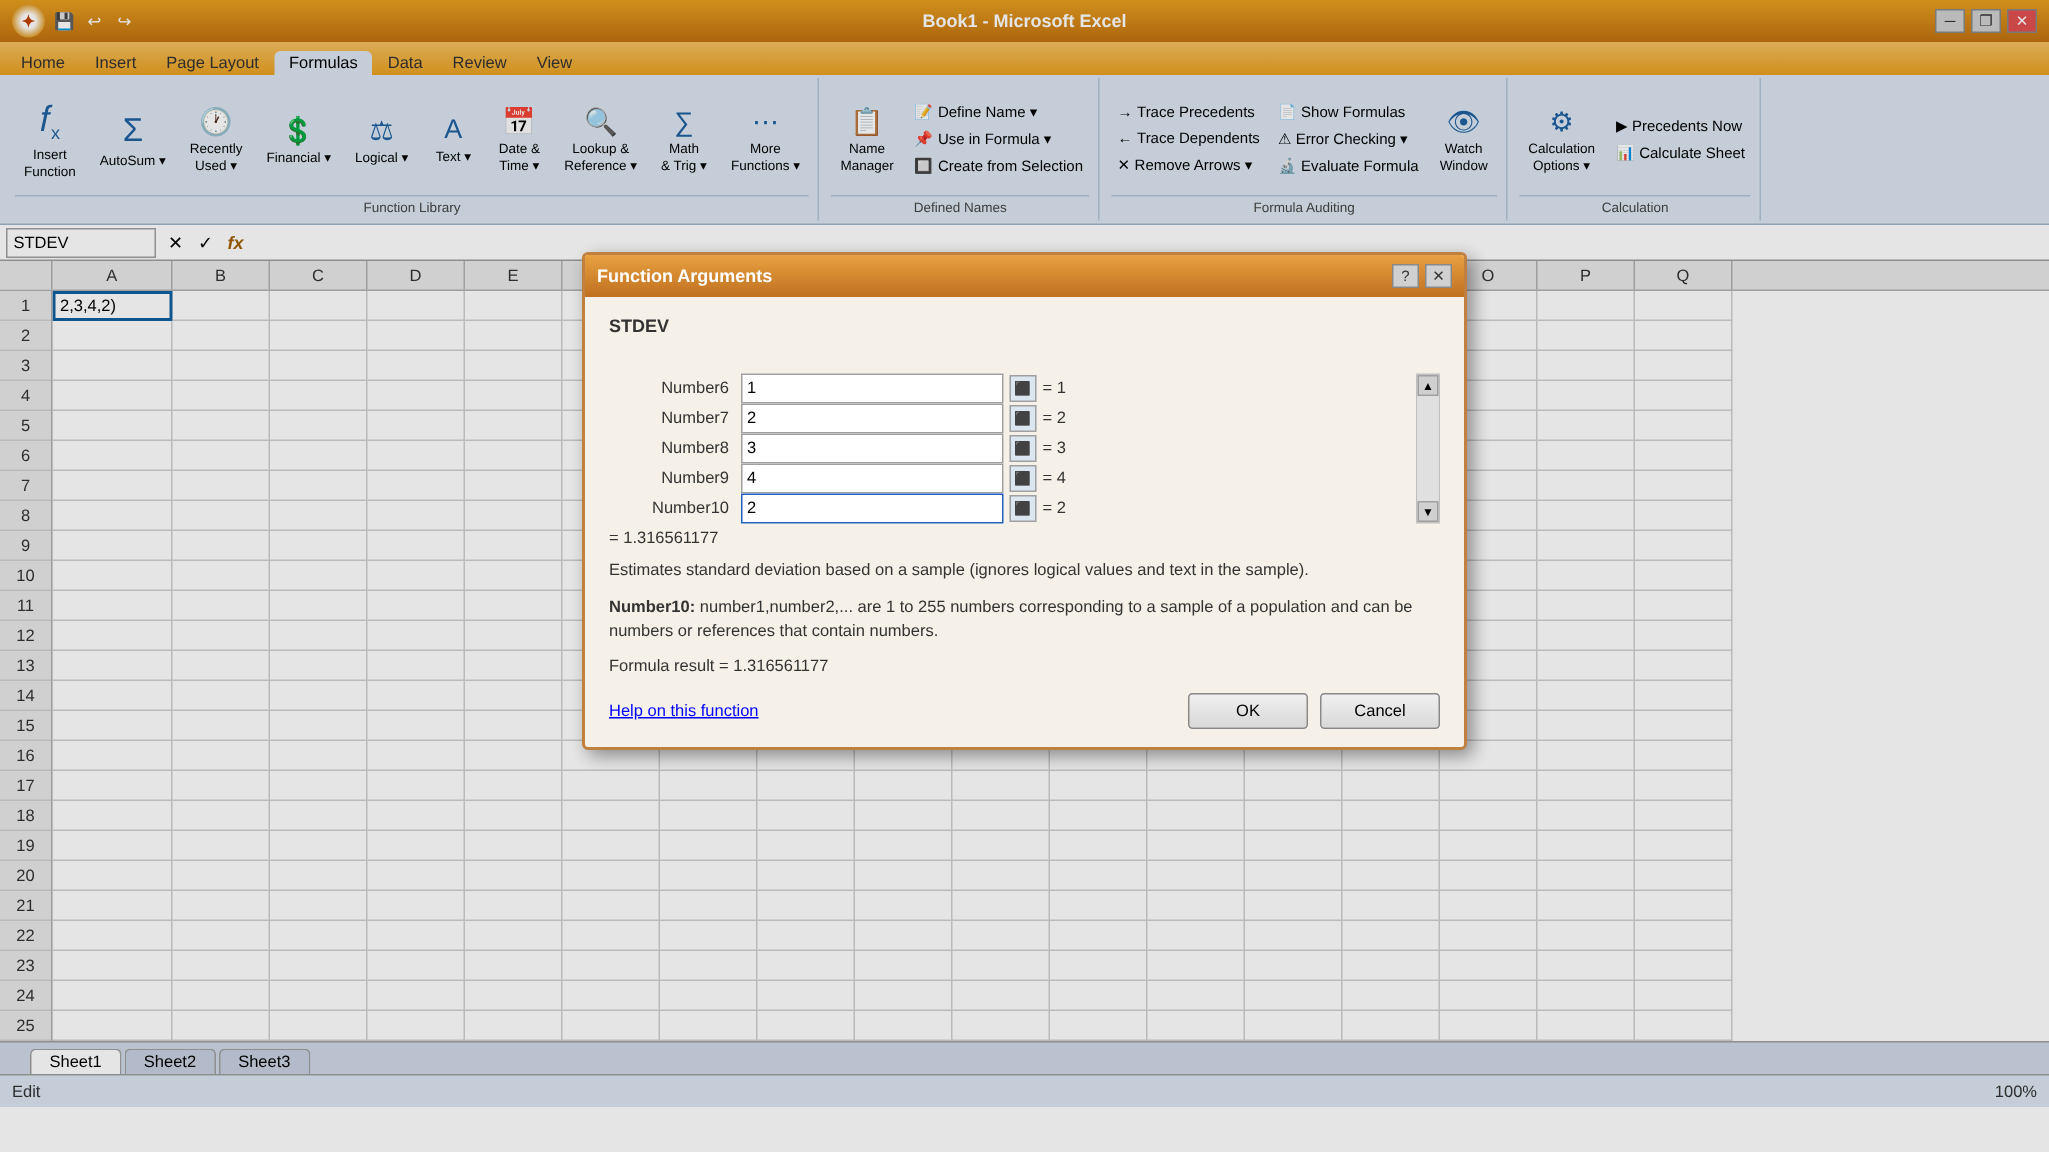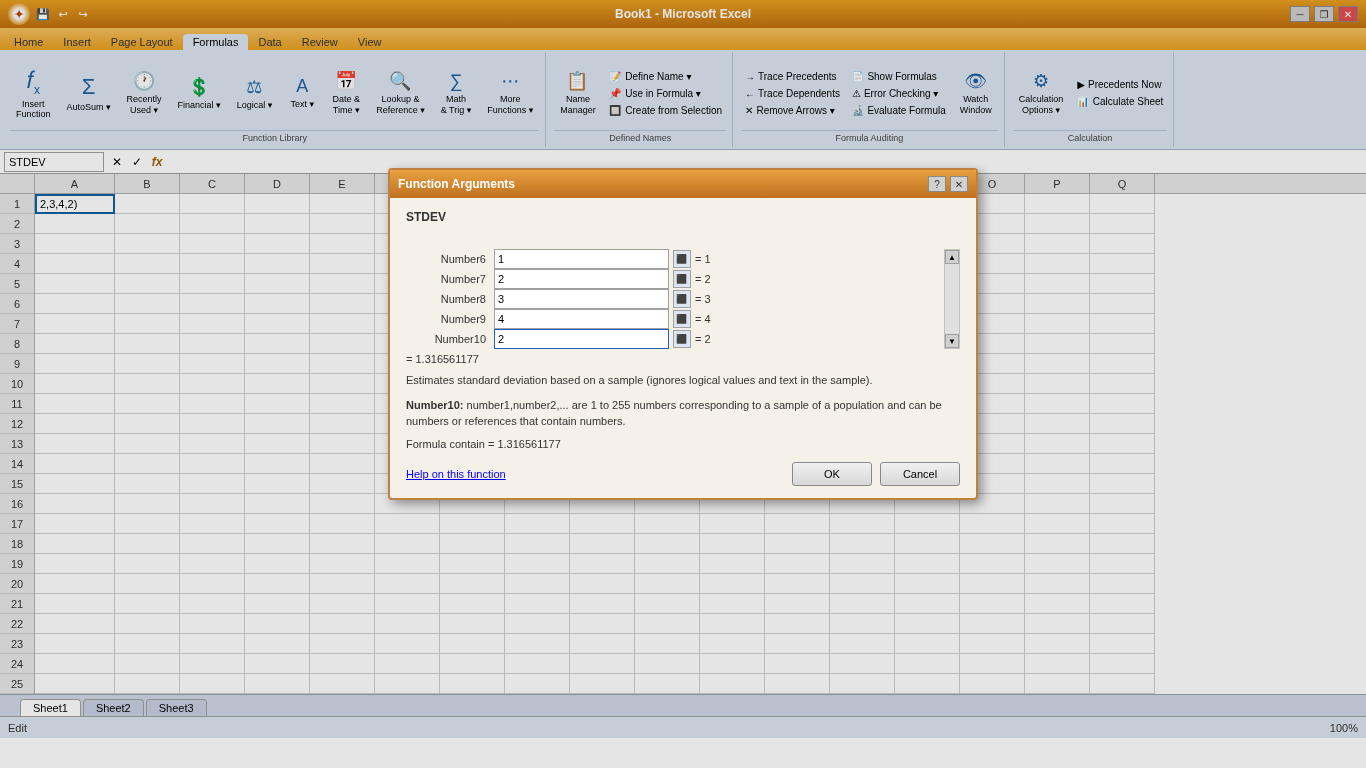--- a/index.html
+++ b/index.html
@@ -1153,21 +1153,21 @@
       </div>
 
       <div class="dialog-description">Estimates standard deviation based on a sample (ignores logical values and text in the sample).</div>
 
       <div class="dialog-param-help">
         <strong>Number10:</strong>
         <span>number1,number2,... are 1 to 255 numbers corresponding to a sample of a population and can be numbers or references that contain numbers.</span>
       </div>
 
       <div class="dialog-formula-result">
-        <span>Formula contain =</span>
+        <span>Formula result =</span>
         <span>  1.316561177</span>
       </div>
 
       <div class="dialog-footer">
         <a class="dialog-help-link">Help on this function</a>
         <div class="dialog-footer-btns">
           <button class="dialog-btn">OK</button>
           <button class="dialog-btn">Cancel</button>
         </div>
       </div>

